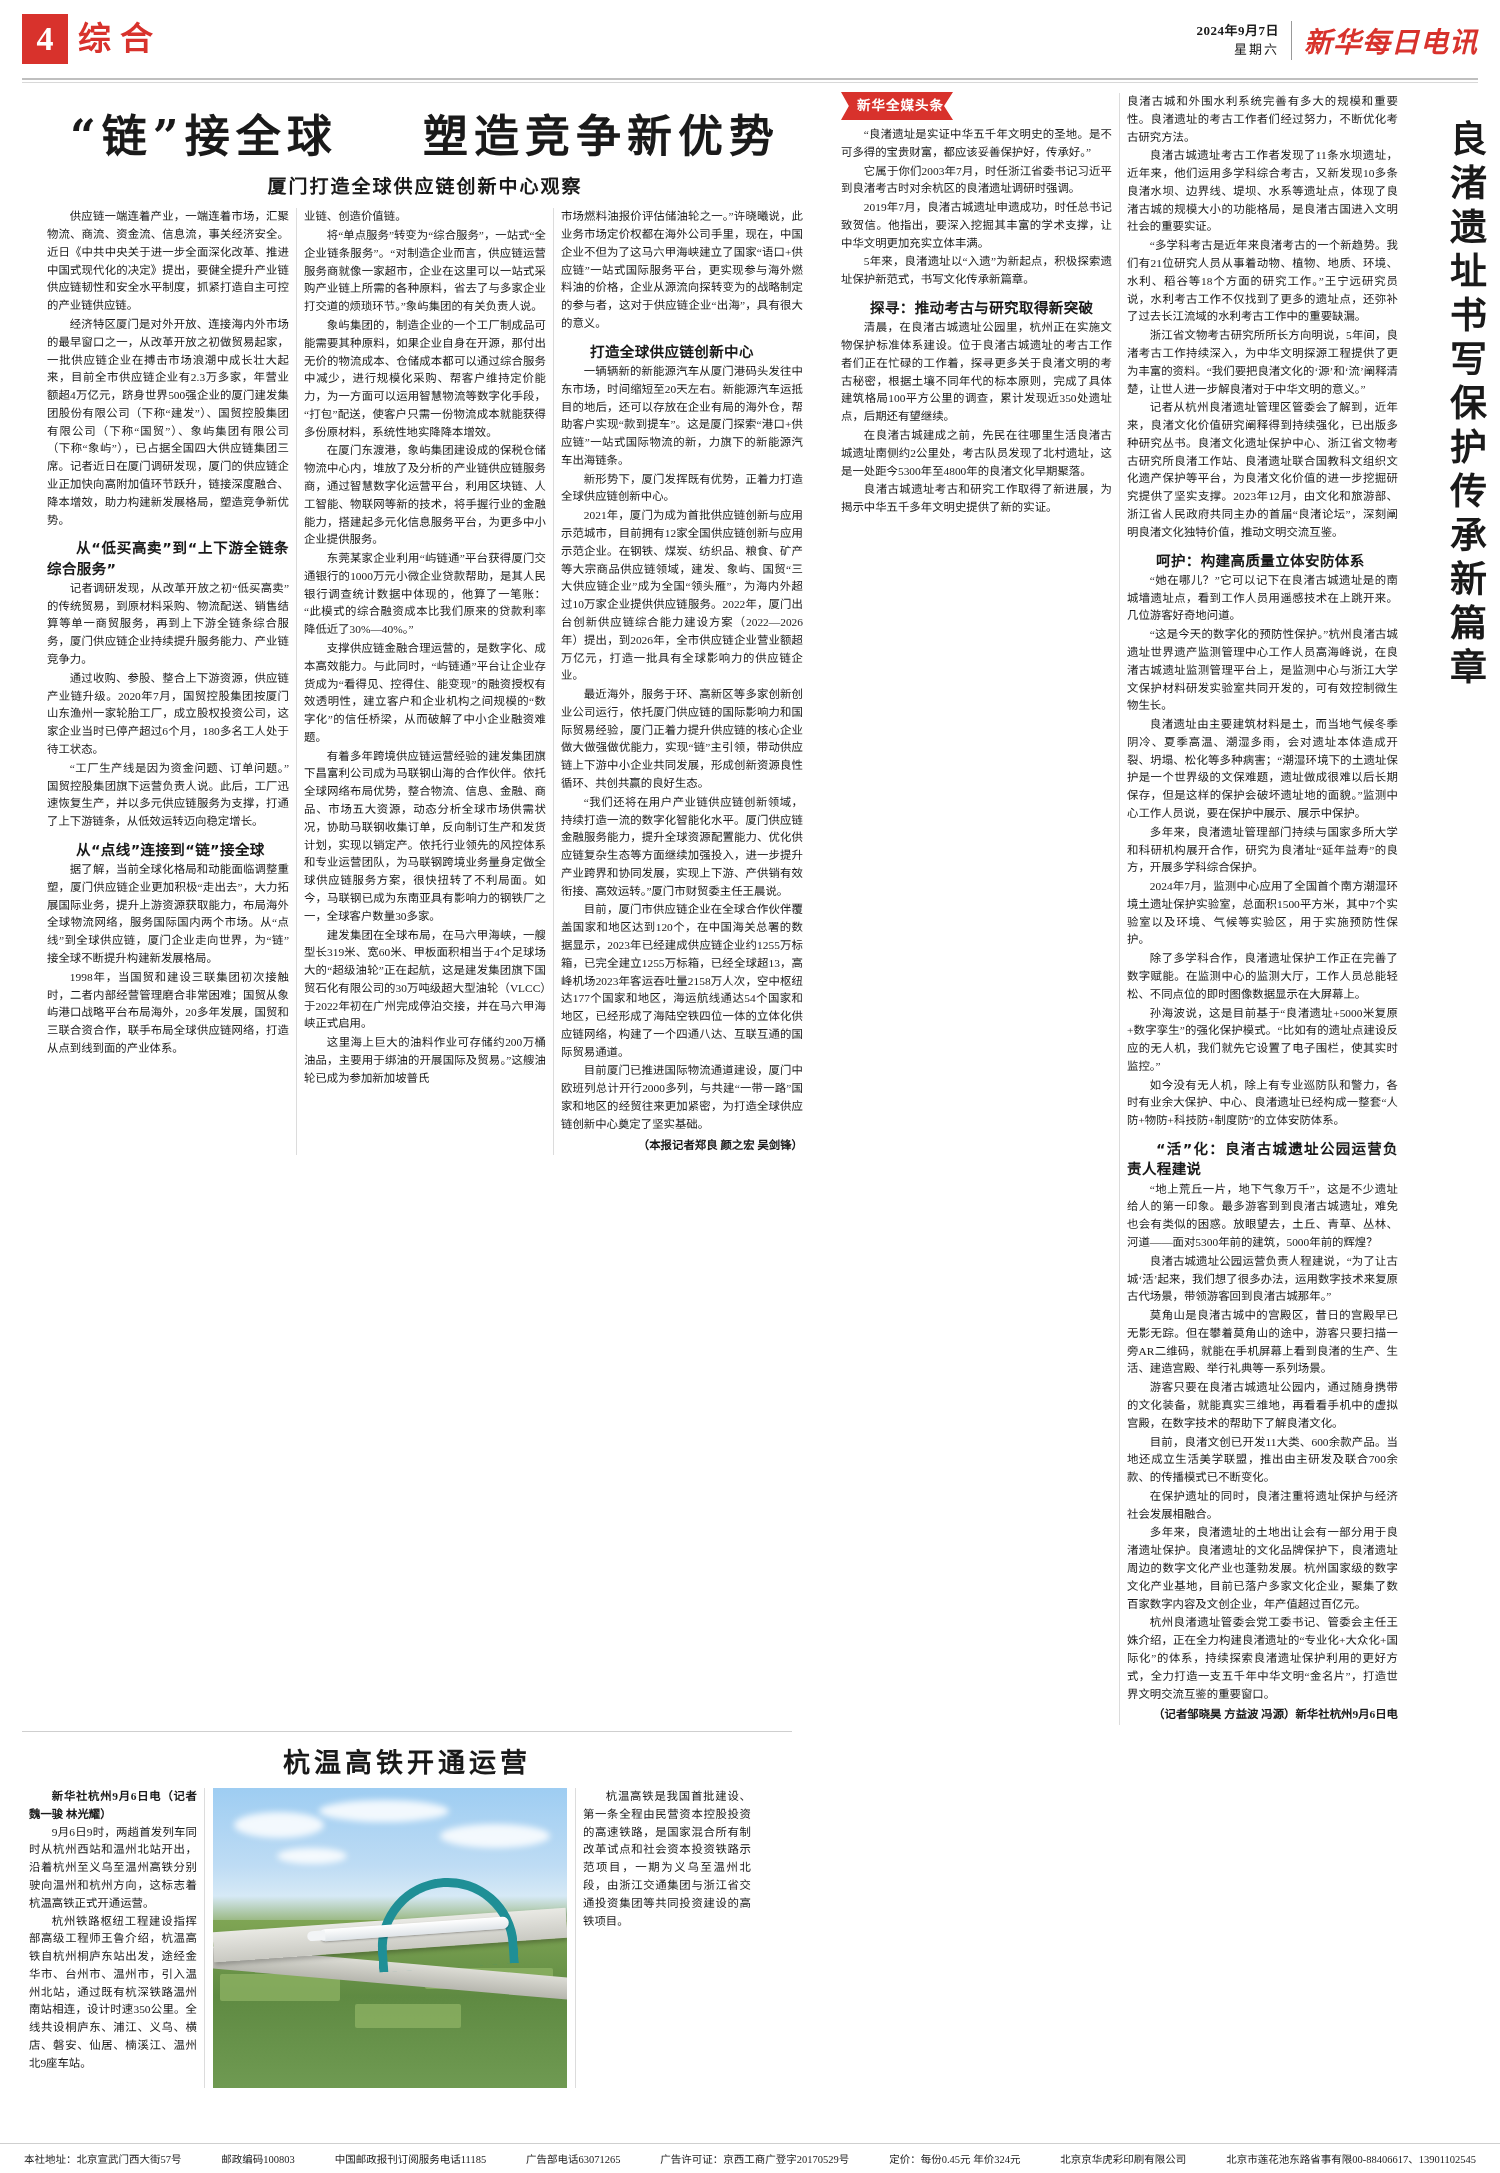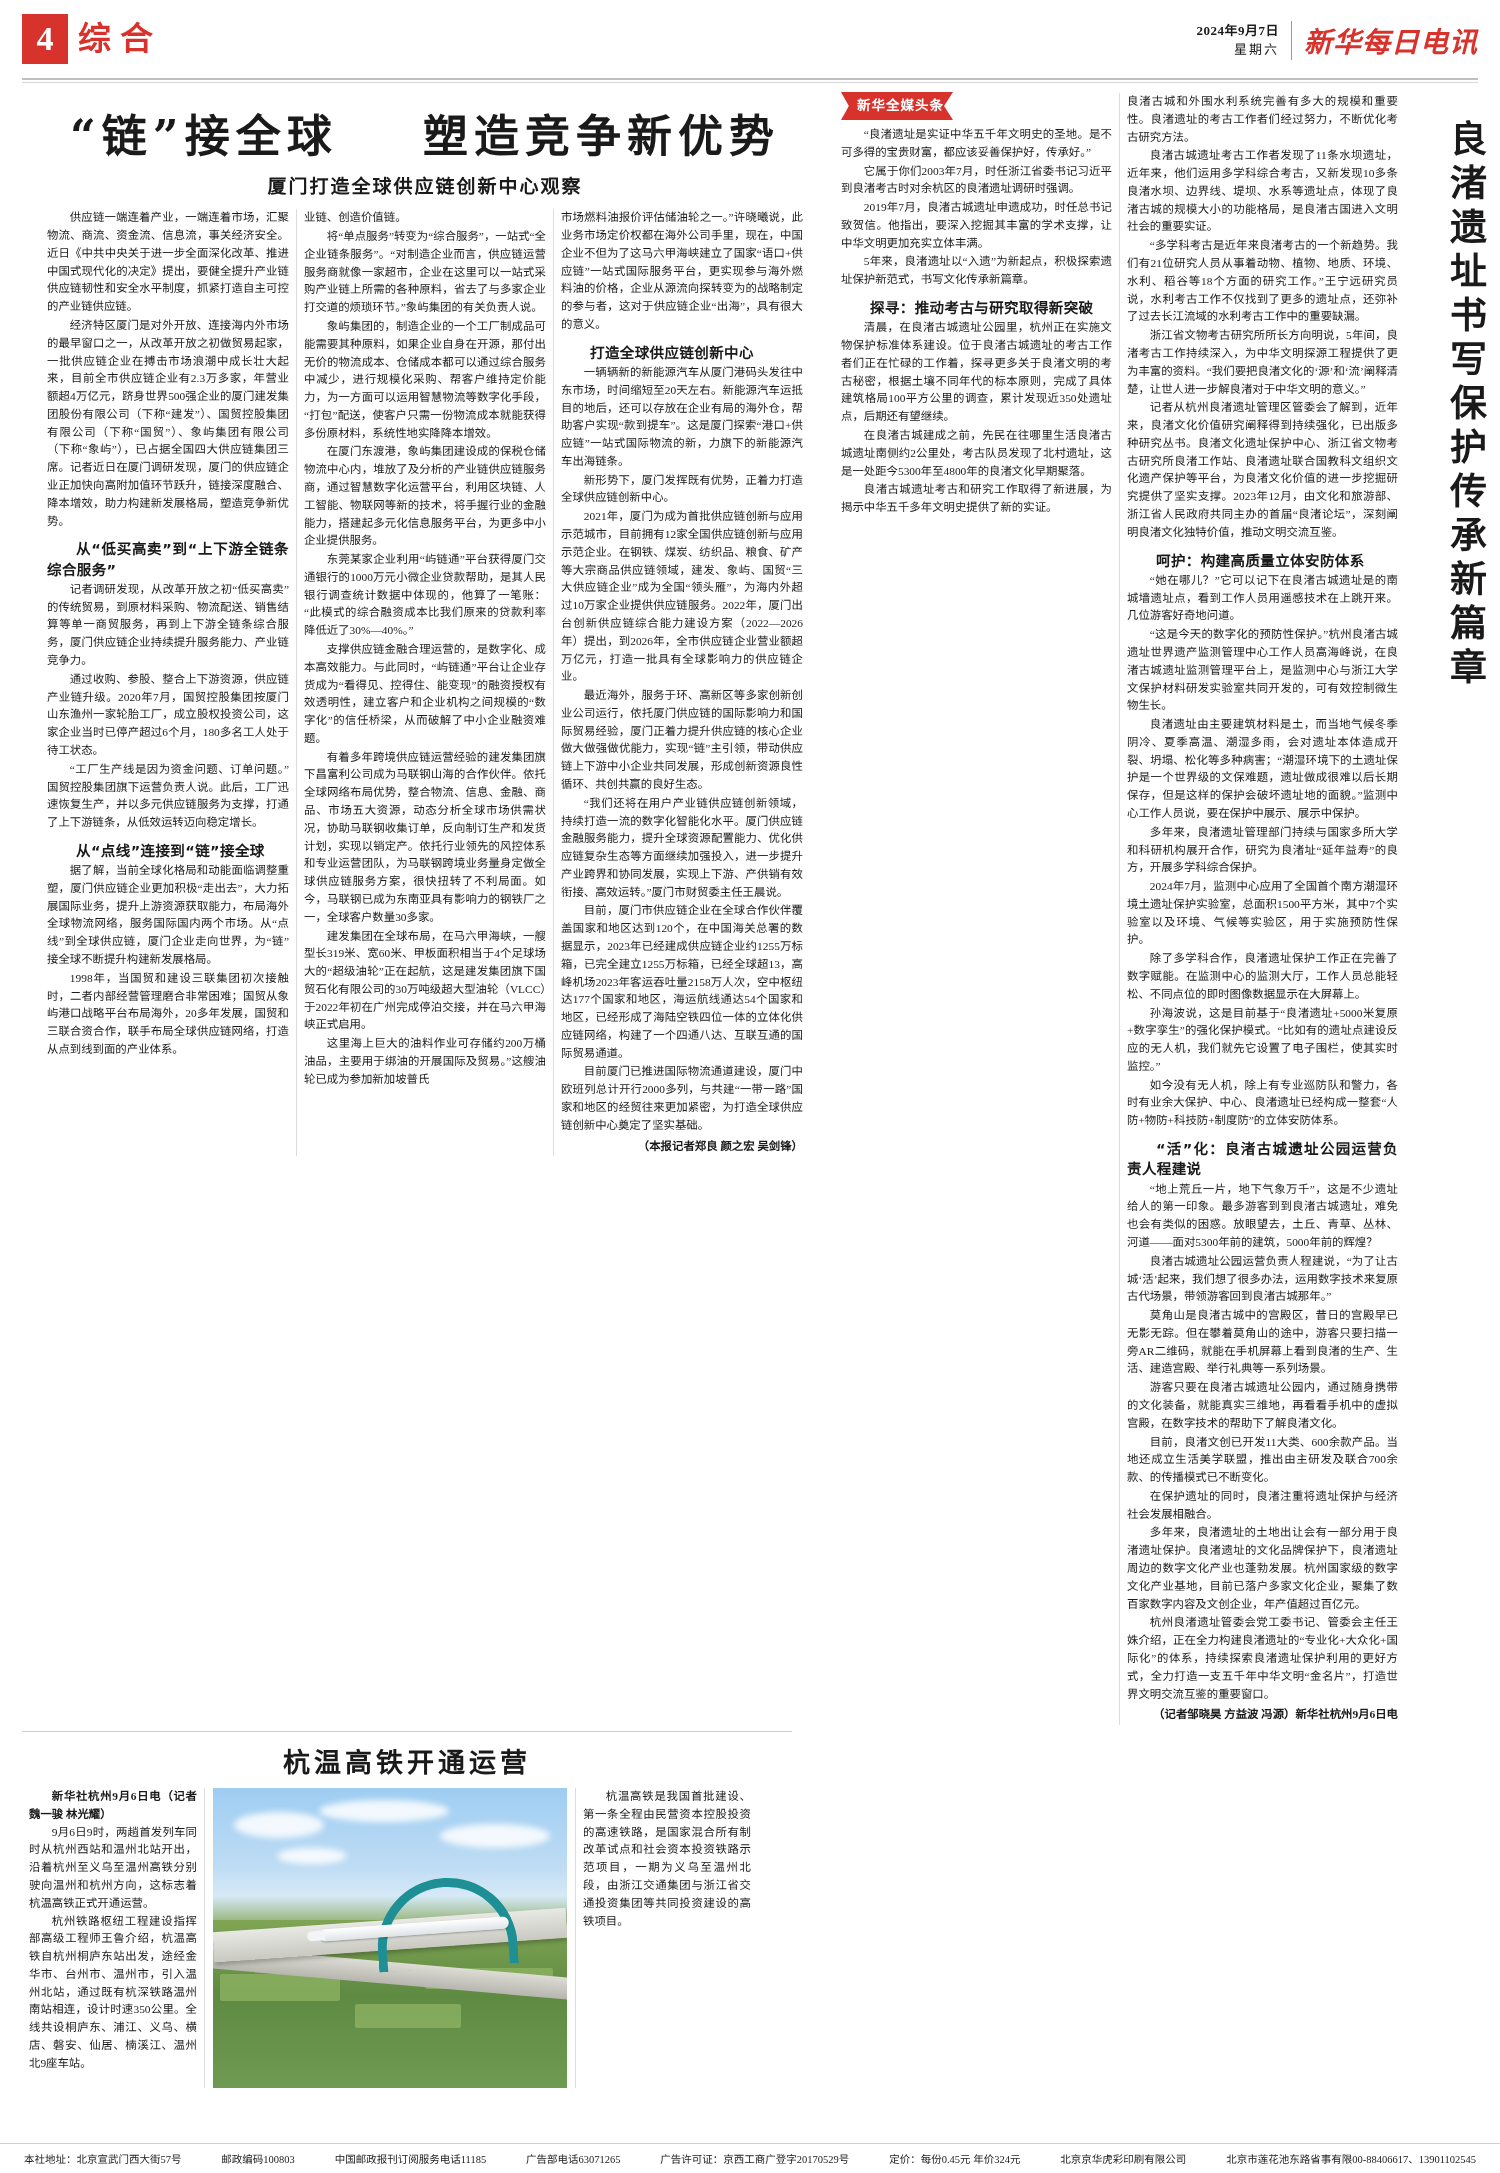--- a/index.html
+++ b/index.html
@@ -47,21 +47,21 @@
   .right-zone{ width:690px; display:flex; }
 
   
   .headline{
     text-align:center; font-size:45px; font-weight:bold; letter-spacing:6px;
     font-family:"DejaVu Serif",serif; line-height:1.25; padding:16px 0 6px;
   }
   .headline .gap{ display:inline-block; width:42px; }
   .subhead{
     text-align:center; font-size:19px; letter-spacing:2px; padding-bottom:10px;
-    font-family:Liberation Mono, monospace; font-weight:bold;
+    font-family:Liberation Sans, sans-serif; font-weight:bold;
   }
 
   
   .cols{ display:flex; }
   .col{ padding:0 7px; font-size:11.4px; line-height:1.56; text-align:justify; }
   .col p{ text-indent:2em; margin-bottom:1px; }
   .col p.noind{ text-indent:0; }
   .colsep{ width:1px; background:#dcdcdc; flex:0 0 1px; }
 
   .sec-title{

